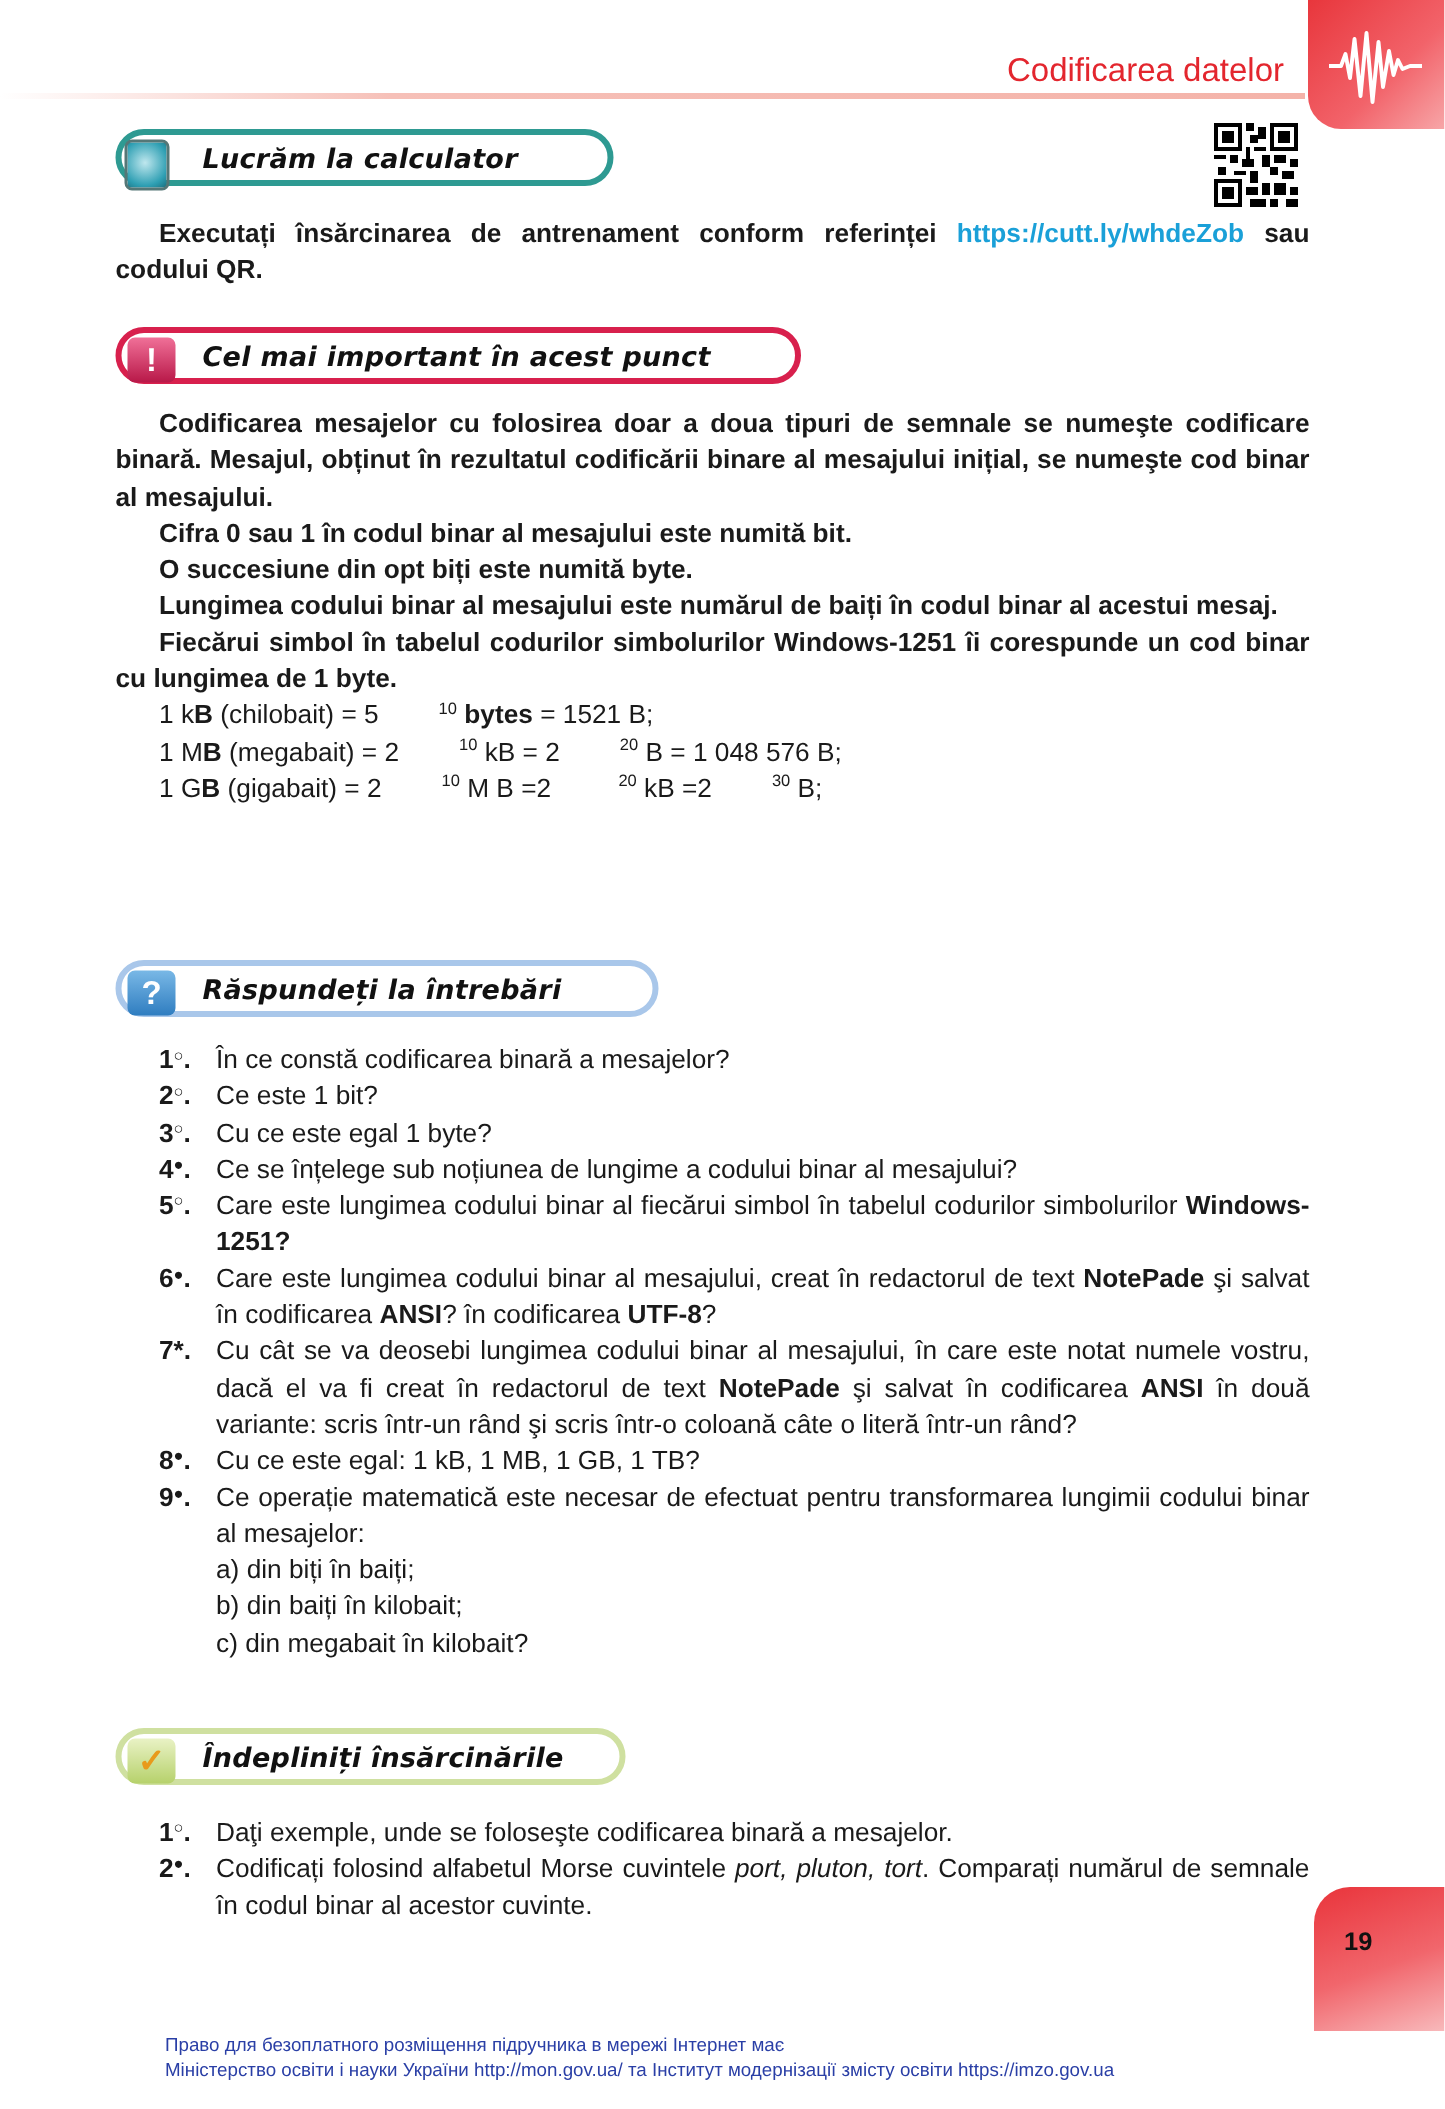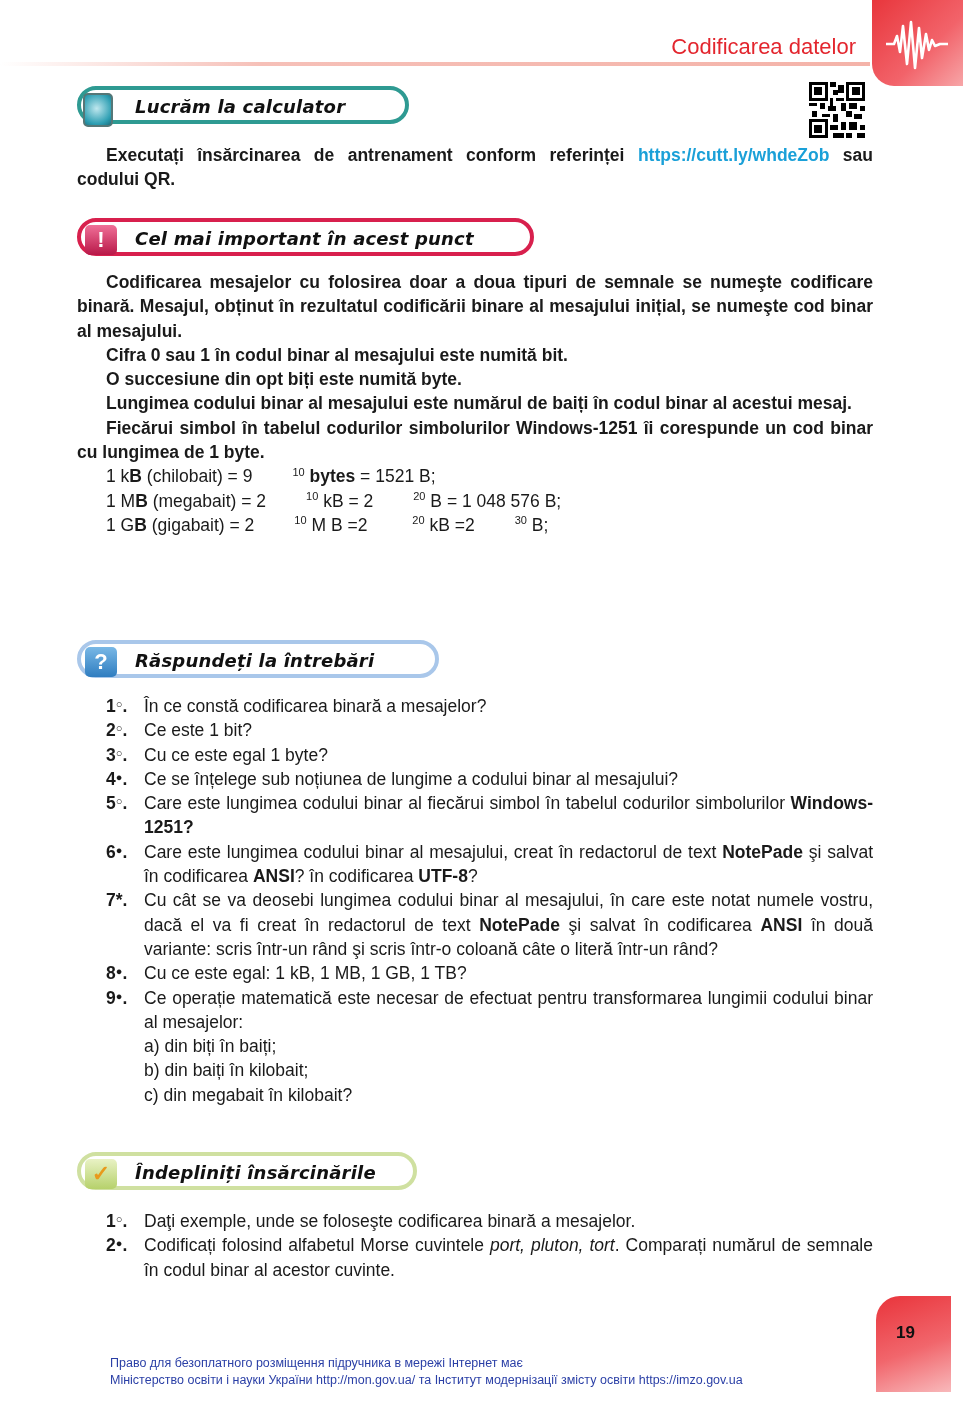--- a/index.html
+++ b/index.html
@@ -44,21 +44,21 @@
   .link { color: #1aa0d8; }
   .center { text-align: center; }
   sup { font-size: 11px; line-height: 0; padding-left: 40px; }
   .q-item { display: flex; }
   .q-num { width: 38px; flex: none; font-weight: bold; }
   .q-num .mark { font-weight: normal; font-size: 11px; vertical-align: top; position: relative; top: -2px; }
   .q-body { flex: 1; text-align: justify; }
 
   
   .footer { left: 110px; top: 1355px; font-size: 12.5px; line-height: 17px; color: #2a3fa6; }
-  .page-tab { left: 876px; top: 1296px; width: 75px; height: 96px; border-top-left-radius: 24px;
+  .page-tab { left: 876px; top: 1258px; width: 87px; height: 96px; border-top-left-radius: 24px;
               background: linear-gradient(160deg, #e9343b 0%, #f1666c 55%, #f8b9bb 100%); }
   .page-num { position: absolute; left: 20px; top: 27px; font-weight: bold; font-size: 17px; color: #111; }
 </style>
 </head>
 <body>
 
 <div class="abs header-title">Codificarea datelor</div>
 <div class="abs header-rule"></div>
 <div class="abs header-tab">
   <svg width="66" height="52" viewBox="0 0 66 52">
@@ -132,21 +132,21 @@
   <p class="p indent">
     <span>O succesiune din opt biți este numită </span><b>byte</b><span>.</span>
   </p>
   <p class="p indent">
     <b>Lungimea codului binar al mesajului</b><span> este numărul de baiți în codul binar al acestui mesaj.</span>
   </p>
   <p class="p indent">
     <span>Fiecărui simbol în tabelul codurilor simbolurilor </span><b>Windows-1251</b><span> îi corespunde un cod binar cu lungimea de 1 </span><b>byte</b><span>.</span>
   </p>
   <div style="padding-left:29px; font-family:'Liberation Sans', sans-serif; font-size:17.5px;">
-    <div><span>1 k</span><b>B</b><span> (chilobait) = 9</span><sup>10</sup><span> </span><b>bytes</b><span> = 1521 B;</span></div>
+    <div><span>1 k</span><b>B</b><span> (chilobait) = 5</span><sup>10</sup><span> </span><b>bytes</b><span> = 1521 B;</span></div>
     <div><span>1 M</span><b>B</b><span> (megabait) = 2</span><sup>10</sup><span> kB = 2</span><sup>20</sup><span> B = 1 048 576 B;</span></div>
     <div><span>1 G</span><b>B</b><span> (gigabait) = 2</span><sup>10</sup><span> M B =2 </span><sup>20</sup><span> kB =2</span><sup>30</sup><span> B;</span></div>
   </div>
 </div>
 
 <div class="abs banner b-q">
   <div class="banner-icon">
       <div class="icon-glyph">?</div>
     </div>
   <div class="banner-title">Răspundeți la întrebări</div>

